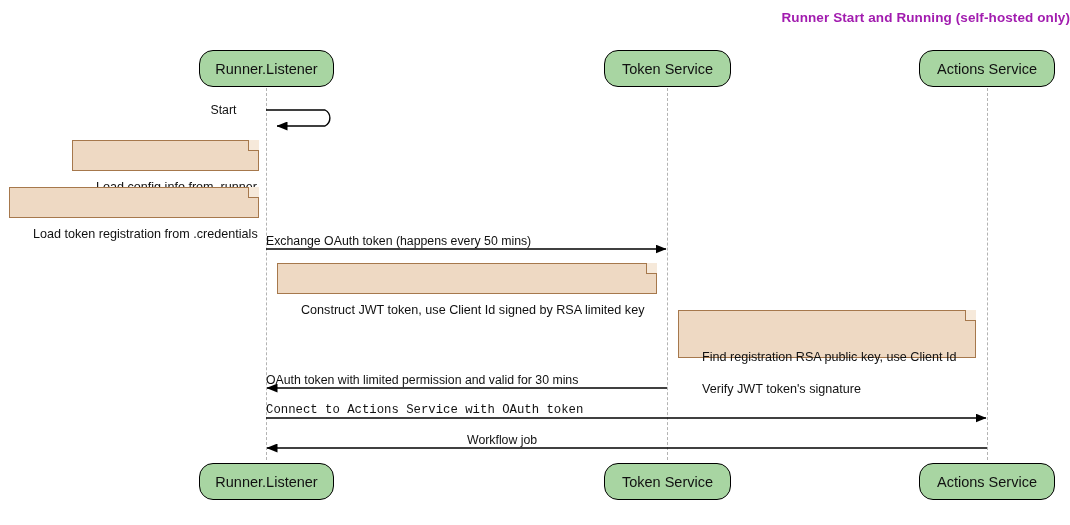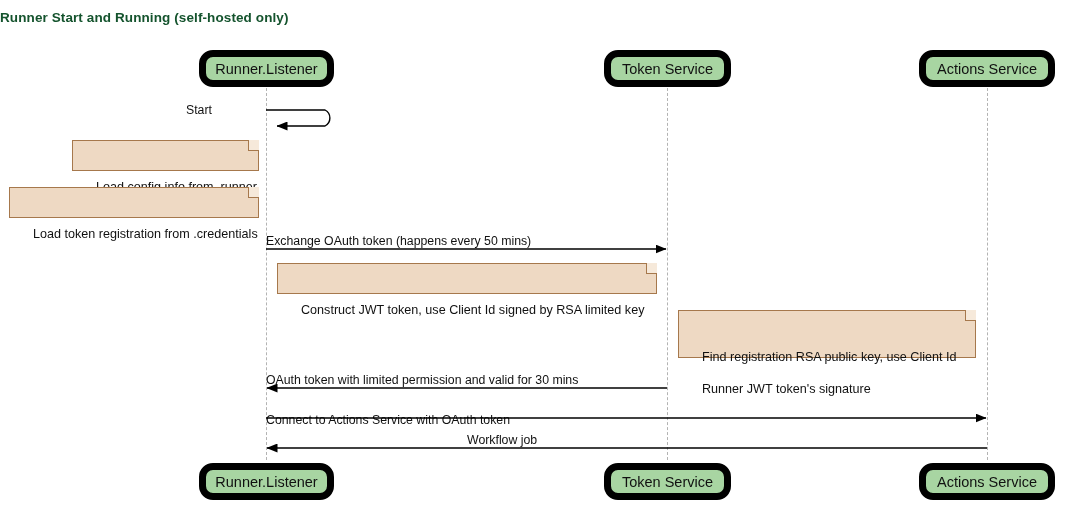--- a/index.html
+++ b/index.html
@@ -8,32 +8,32 @@
     background:#ffffff;
     font-family:"Liberation Sans", sans-serif;
     overflow:hidden;
     position:relative;
   }
   #diagram{position:absolute;left:0;top:0;width:1070px;height:525px;}
 
   .title{
     position:absolute;
     left:0;top:10px;width:1070px;
-    text-align:left;
+    text-align:right;
     font-size:13.5px;
     font-weight:bold;
-    color:#14532d;
+    color:#a21caf;
     letter-spacing:0.1px;
   }
 
   
   .participant{
     position:absolute;
     background:#a8d5a2;
-    border:7px solid #000000;
+    border:1px solid #000000;
     border-radius:14px;
     box-sizing:border-box;
     display:flex;
     align-items:center;
     justify-content:center;
     color:#111111;
     font-size:14.5px;
     white-space:nowrap;
   }
 
@@ -123,36 +123,36 @@
   </div>
 
   <div class="note" style="left:277px;top:263px;width:380px;height:31px;">
     <span class="fold"></span>
     <span>Construct JWT token, use Client Id signed by RSA limited key</span>
   </div>
 
   <div class="note" style="left:678px;top:310px;width:298px;height:48px;">
     <span class="fold"></span>
     <span>Find registration RSA public key, use Client Id</span><br>
-    <span>Runner JWT token's signature</span>
+    <span>Verify JWT token's signature</span>
   </div>
 
-  <div class="msg-label" style="left:186px;top:103px;width:75px;text-align:left;">
+  <div class="msg-label" style="left:186px;top:103px;width:75px;text-align:center;">
     <span>Start</span>
   </div>
 
   <div class="msg-label" style="left:266px;top:234px;width:401px;">
     <span>Exchange OAuth token (happens every 50 mins)</span>
   </div>
 
   <div class="msg-label" style="left:266px;top:373px;width:401px;">
     <span>OAuth token with limited permission and valid for 30 mins</span>
   </div>
 
-  <div class="msg-label" style="left:266px;top:413px;width:721px;">
+  <div class="msg-label" style="left:266px;top:403px;width:721px;font-family:Liberation Mono, monospace;">
     <span>Connect to Actions Service with OAuth token</span>
   </div>
 
   <div class="msg-label" style="left:467px;top:433px;width:401px;">
     <span>Workflow job</span>
   </div>
 
   <svg class="overlay" viewBox="0 0 1070 525" xmlns="http://www.w3.org/2000/svg">
     <defs>
       <marker id="arrowR" markerWidth="11" markerHeight="9" refX="10.5" refY="4.5" orient="auto" markerUnits="userSpaceOnUse">

